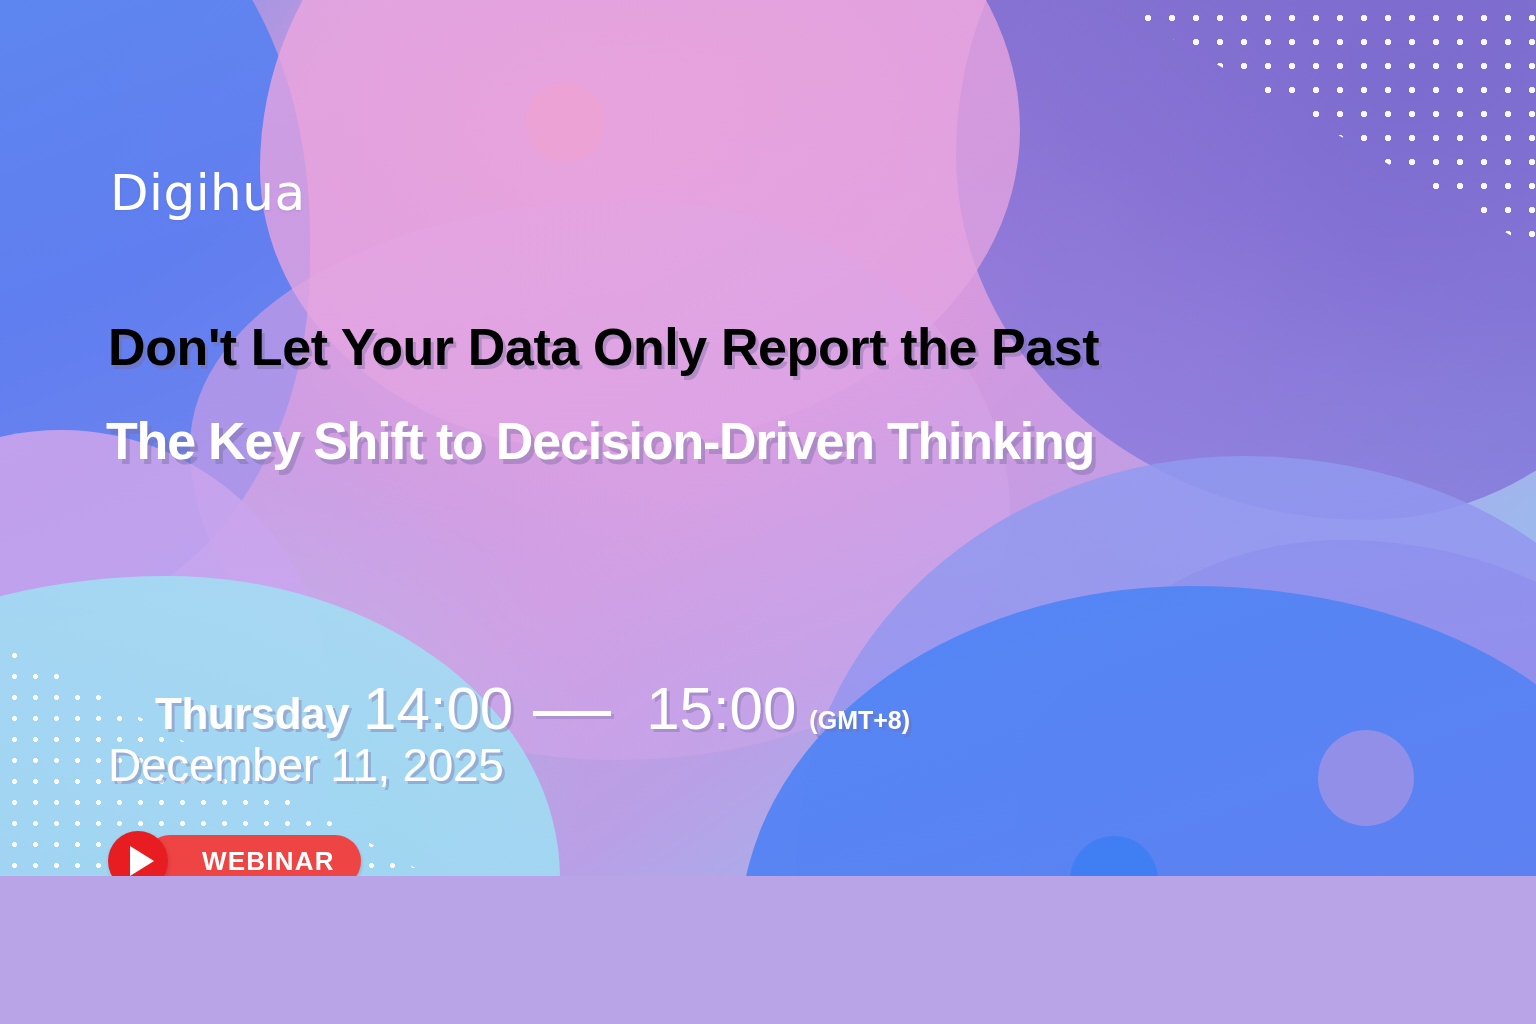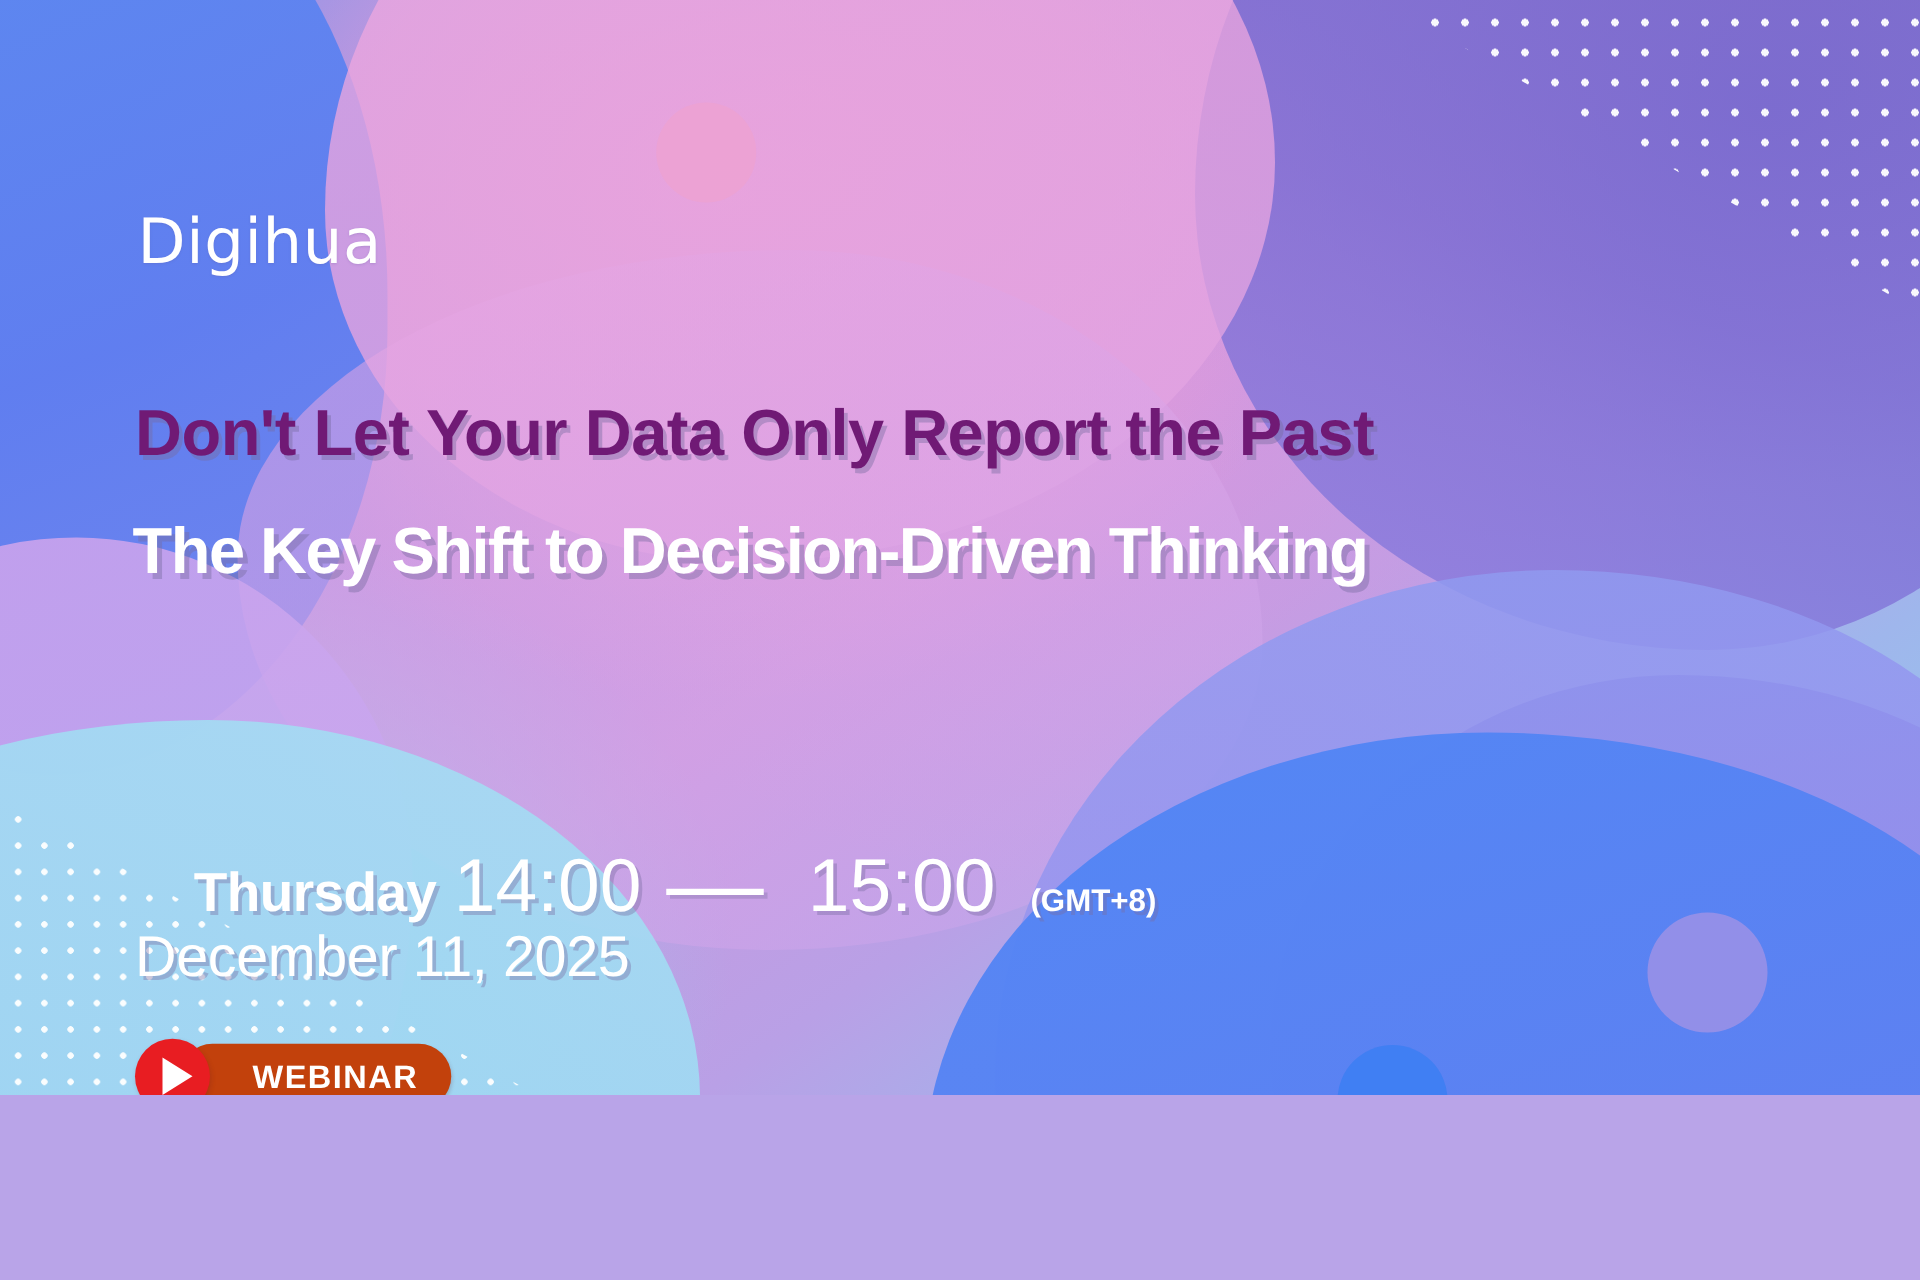--- a/index.html
+++ b/index.html
@@ -154,21 +154,21 @@
     text-shadow:0 1px 2px rgba(95,85,150,0.22);
     white-space:nowrap;
   }
 
   .subtitle {
     position:absolute;
     left:108px; top:320px;
     font-size:52px;
     line-height:1.06;
     font-weight:bold;
-    color:#701a75;
+    color:#000000;
     letter-spacing:-0.4px;
     white-space:nowrap;
     text-shadow:3px 4px 0 rgba(120,108,160,0.42);
   }
 
   .title {
     position:absolute;
     left:106px; top:412px;
     width:1120px;
     font-size:52px;
@@ -208,21 +208,21 @@
     background:#ffffff;
     margin:0 20px;
     position:relative;
     top:-13px;
     box-shadow:3px 3px 0 rgba(120,108,160,0.32);
   }
   .time-tz {
     font-size:25px;
     font-weight:bold;
     color:#ffffff;
-    margin-left:28px;
+    margin-left:13px;
     letter-spacing:0px;
   }
 
   .date-row {
     position:absolute;
     left:108px; top:738px;
     font-size:46px;
     font-weight:normal;
     color:#ffffff;
     letter-spacing:-0.3px;
@@ -236,21 +236,21 @@
     left:108px; top:831px;
     height:60px;
     display:flex;
     align-items:center;
   }
   .badge-pill {
     position:absolute;
     left:36px; top:4px;
     height:52px;
     min-width:212px;
-    background:#c2410c;
+    background:#ef4444;
     border-radius:26px;
     display:flex;
     align-items:center;
     justify-content:flex-end;
     padding:0 26px 0 58px;
     box-shadow:1px 2px 3px rgba(90,20,40,0.18);
   }
   .badge-label {
     color:#ffffff;
     font-size:26px;

